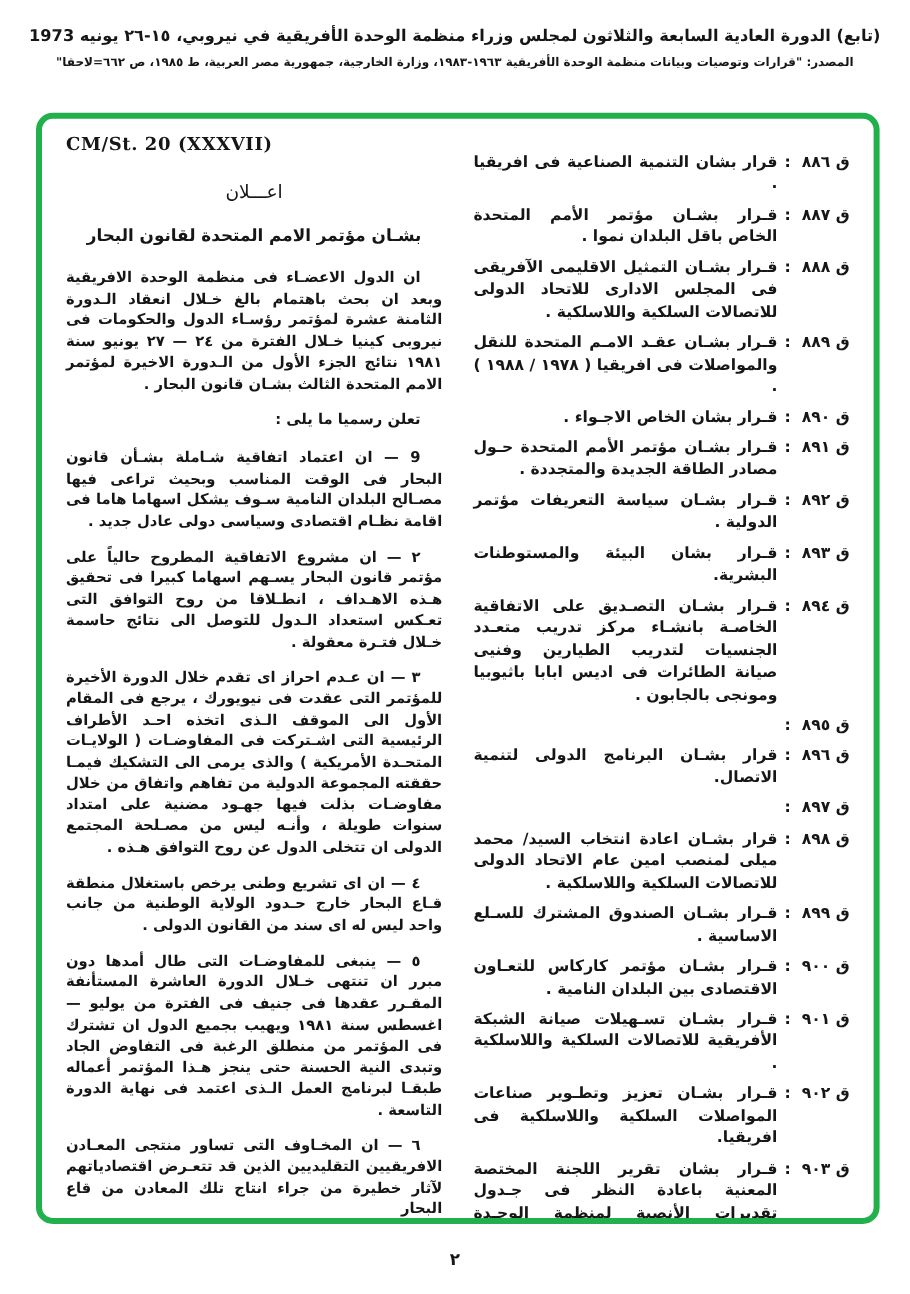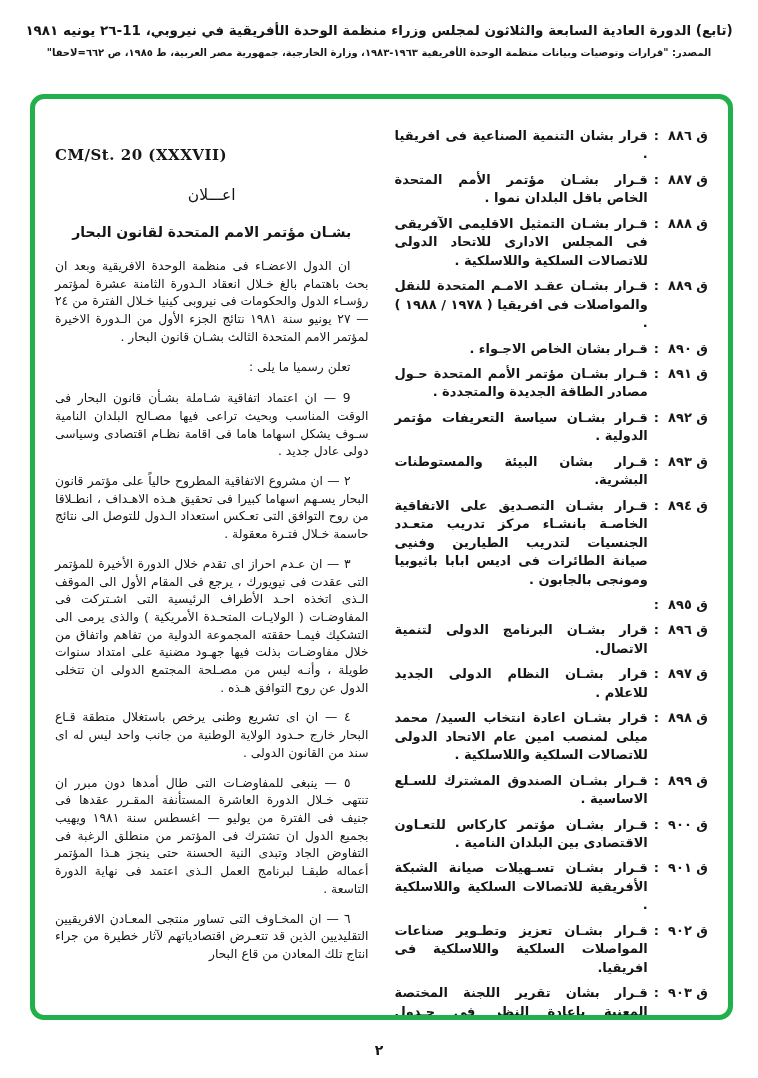--- a/index.html
+++ b/index.html
@@ -29,48 +29,48 @@
   
   .resolutions{padding-top:28px;}
   .res-item{
     direction:rtl;display:flex;align-items:flex-start;
     font-size:13px;font-weight:bold;line-height:1.42;margin-bottom:7px;
   }
   .res-num{white-space:nowrap;min-width:44px;}
   .res-colon{padding:0 5px 0 6px;}
   .res-text{flex:1;text-align:justify;text-align-last:right;}
   
-  .declaration{padding-top:12px;direction:rtl;margin-top:35px;}
+  .declaration{padding-top:12px;direction:rtl;}
   .docref{
     direction:ltr;text-align:left;font-family:"DejaVu Serif",serif;
     font-weight:bold;font-size:15px;letter-spacing:.5px;margin-bottom:22px;
   }
   .decl-title{
     text-align:center;font-size:15.5px;font-weight:normal;margin:0 0 20px 0;
   }
   .decl-subtitle{
     text-align:center;font-size:14px;font-weight:bold;margin:0 0 18px 0;
   }
   .para{
-    font-size:12.3px;font-weight:normal;line-height:1.44;
+    font-size:12.3px;font-weight:bold;line-height:1.44;
     text-align:justify;text-align-last:right;
     margin:0 0 12px 0;text-indent:18px;
   }
   .proclaim{text-align:right;margin-bottom:14px;}
   
   .page-num{
     position:absolute;left:0;right:0;top:1042px;text-align:center;
     font-size:14px;font-weight:bold;
   }
 </style>
 </head>
 <body>
 
 <div class="doc-header">
-  <div class="hdr1">(تابع) الدورة العادية السابعة والثلاثون لمجلس وزراء منظمة الوحدة الأفريقية في نيروبي، 11-٢٦ يونيه ١٩٨١</div>
+  <div class="hdr1">(تابع) الدورة العادية السابعة والثلاثون لمجلس وزراء منظمة الوحدة الأفريقية في نيروبي، ١٥-٢٦ يونيه 1973</div>
   <div class="hdr2">المصدر: "قرارات وتوصيات وبيانات منظمة الوحدة الأفريقية ١٩٦٣-١٩٨٣، وزارة الخارجية، جمهورية مصر العربية، ط ١٩٨٥، ص ٦٦٢=لاحقا"</div>
 </div>
 
 <div class="green-box">
   <div class="columns">
 
     <div class="col resolutions">
       <div>
           <div class="res-item">
             <span class="res-num">ق ٨٨٦</span>
@@ -122,21 +122,20 @@
             <span class="res-colon">:</span>
           </div>
           <div class="res-item">
             <span class="res-num">ق ٨٩٦</span>
             <span class="res-colon">:</span>
             <div class="res-text">قرار بشـان البرنامج الدولى لتنمية الاتصال.</div>
           </div>
           <div class="res-item">
             <span class="res-num">ق ٨٩٧</span>
             <span class="res-colon">:</span>
-            <div class="res-text">قرار بشـان النظام الدولى الجديد للاعلام .</div>
           </div>
           <div class="res-item">
             <span class="res-num">ق ٨٩٨</span>
             <span class="res-colon">:</span>
             <div class="res-text">قرار بشـان اعادة انتخاب السيد/ محمد ميلى لمنصب امين عام الاتحاد الدولى للاتصالات السلكية واللاسلكية .</div>
           </div>
           <div class="res-item">
             <span class="res-num">ق ٨٩٩</span>
             <span class="res-colon">:</span>
             <div class="res-text">قـرار بشـان الصندوق المشترك للسـلع الاساسية .</div>

